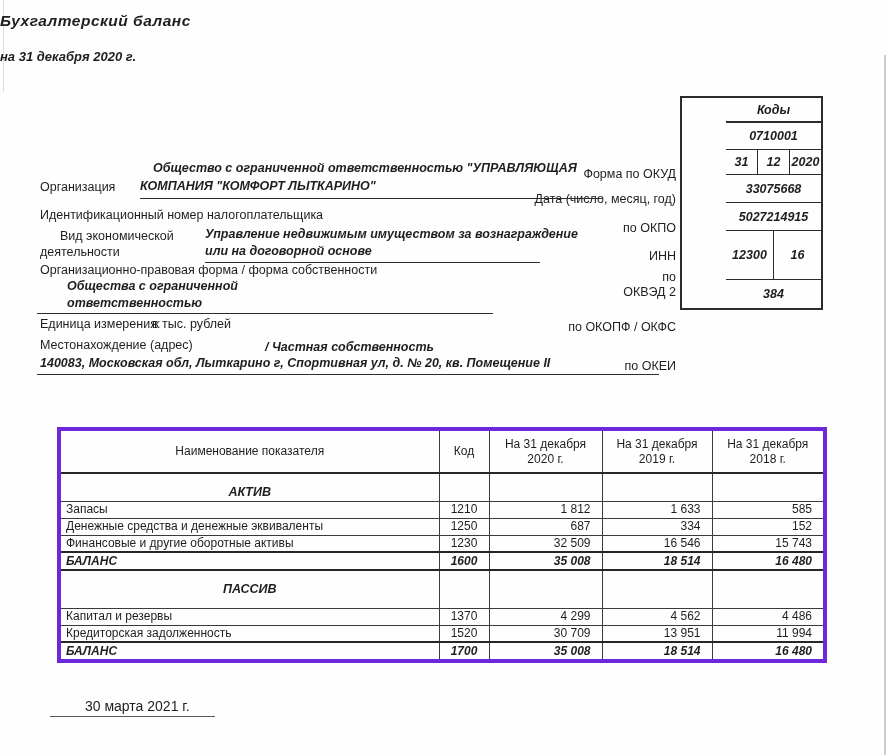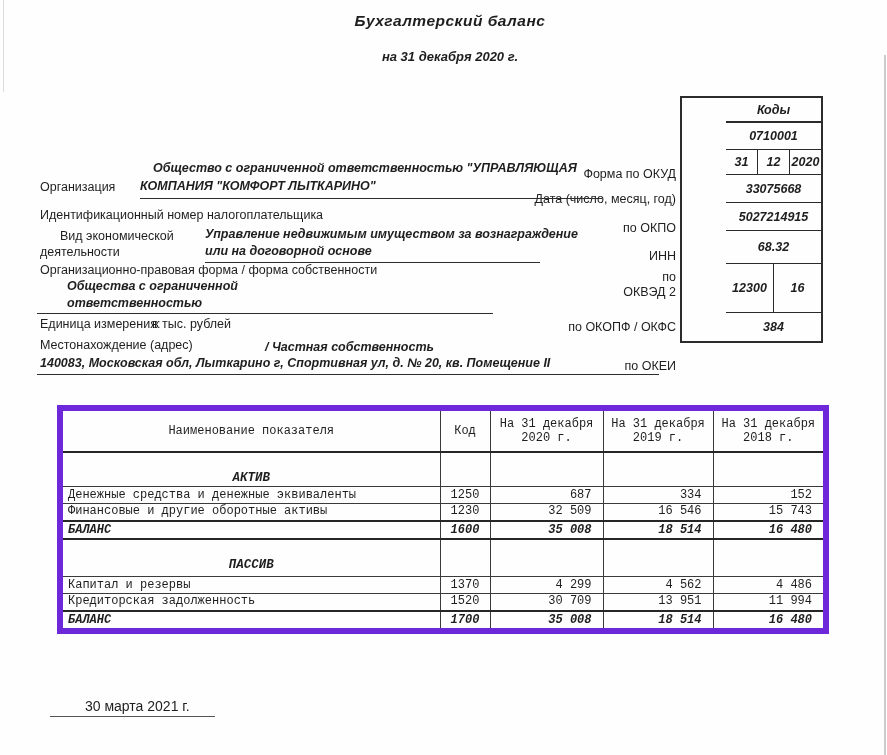--- a/index.html
+++ b/index.html
@@ -7,51 +7,50 @@
     position:relative;width:887px;height:755px;background:#fefefe;
     font-family:"Liberation Sans", sans-serif;color:#1e1e1e;overflow:hidden;
   }
   .abs{position:absolute;white-space:nowrap;}
   .lbl{font-size:12.5px;}
   .val{font-weight:bold;font-style:italic;font-size:12.5px;}
   .rlbl{position:absolute;right:211px;text-align:right;font-size:12.5px;margin-top:40px;}
   .uline{position:absolute;height:0;border-top:1.5px solid #2d2d2d;}
   .title{font-weight:bold;font-style:italic;font-size:15.5px;letter-spacing:0.5px;}
   .subtitle{font-weight:bold;font-style:italic;font-size:13px;}
-  .centerband{position:absolute;left:0;width:820px;text-align:center;padding-left:40px;}
+  .centerband{position:absolute;left:0;width:820px;text-align:left;}
 
   
   .scanline-right{position:absolute;left:884px;top:55px;width:2px;height:700px;background:#cccccc;}
   .scanline-left{position:absolute;left:3px;top:0;width:1px;height:92px;background:#dcdcdc;}
 
   
   .codes-box{position:absolute;left:680px;top:96px;width:143px;border:2px solid #2b2b2b;box-sizing:border-box;}
   .codes-row{display:flex;align-items:center;justify-content:center;border-top:1px solid #2b2b2b;box-sizing:border-box;margin-left:44px;}
   .codes-row:first-child{border-top:none;}
   .codes-row.hdr{border-bottom:1px solid #2b2b2b;}
   .codes-row .val{font-size:12.5px;}
   .subcell{flex:1;display:flex;align-items:center;justify-content:center;border-left:1px solid #2b2b2b;height:100%;}
   .subcell:first-child{border-left:none;}
   .h26{height:24px}.h27{height:27px}.h25{height:25px}.h28{height:28px}.h33{height:33px}.h49{height:49px}.h31{height:29px}
 
   
   table.balance{
-    position:absolute;left:57px;top:405px;width:766px;
+    position:absolute;left:57px;top:427px;width:766px;
     border-collapse:collapse;table-layout:fixed;font-size:12px;
-    border:6px solid #6d28d9;
-    font-family:Liberation Mono, monospace;
+    border:4px solid #6d28d9;
   }
   table.balance td,table.balance th{border:1px solid #3a3a3a;box-sizing:border-box;overflow:hidden;}
   table.balance th{font-weight:normal;text-align:center;vertical-align:middle;line-height:1.2;height:44px;padding:2px 3px;border-bottom:2px solid #262626;}
   td.name{text-align:left;padding:1px 5px;}
   td.code{text-align:center;padding:1px 2px;}
   td.num{text-align:right;padding:1px 11px 1px 2px;}
   tr.data td{height:17px;line-height:1.05;}
   tr.total td{height:18px;font-weight:bold;font-style:italic;border-top:2px solid #262626;border-bottom:2px solid #262626;}
-  tr.section td{vertical-align:top;padding-top:18px;}
+  tr.section td{vertical-align:top;padding-top:11px;}
   tr.section td.name{text-align:center;font-weight:bold;font-style:italic;font-size:12.5px;}
   tr.sec-aktiv td{height:28px;}
   tr.sec-passiv td{height:38px;}
 
   .footer-date{position:absolute;left:85px;top:698px;font-size:14px;}
 </style>
 </head>
 <body>
 
 <div class="page">
@@ -78,23 +77,20 @@
         </div>
       <div class="subcell">
           <span class="val">2020</span>
         </div>
     </div>
     <div class="codes-row h28">
       <span class="val">33075668</span>
     </div>
     <div class="codes-row h28">
       <span class="val">5027214915</span>
-    </div>
-    <div class="codes-row h33">
-      <span class="val">68.32</span>
     </div>
     <div class="codes-row h49">
       <div class="subcell">
           <span class="val">12300</span>
         </div>
       <div class="subcell">
           <span class="val">16</span>
         </div>
     </div>
     <div class="codes-row h31">
@@ -156,20 +152,27 @@
       <th>На 31 декабря 2018 г.</th>
     </tr>
     <tr class="section sec-aktiv">
       <td class="name">АКТИВ</td>
       <td></td>
       <td></td>
       <td></td>
       <td></td>
     </tr>
     <tr class="data">
+      <td class="name">Запасы</td>
+      <td class="code">1210</td>
+      <td class="num">1 812</td>
+      <td class="num">1 633</td>
+      <td class="num">585</td>
+    </tr>
+    <tr class="data">
       <td class="name">Денежные средства и денежные эквиваленты</td>
       <td class="code">1250</td>
       <td class="num">687</td>
       <td class="num">334</td>
       <td class="num">152</td>
     </tr>
     <tr class="data">
       <td class="name">Финансовые и другие оборотные активы</td>
       <td class="code">1230</td>
       <td class="num">32 509</td>

